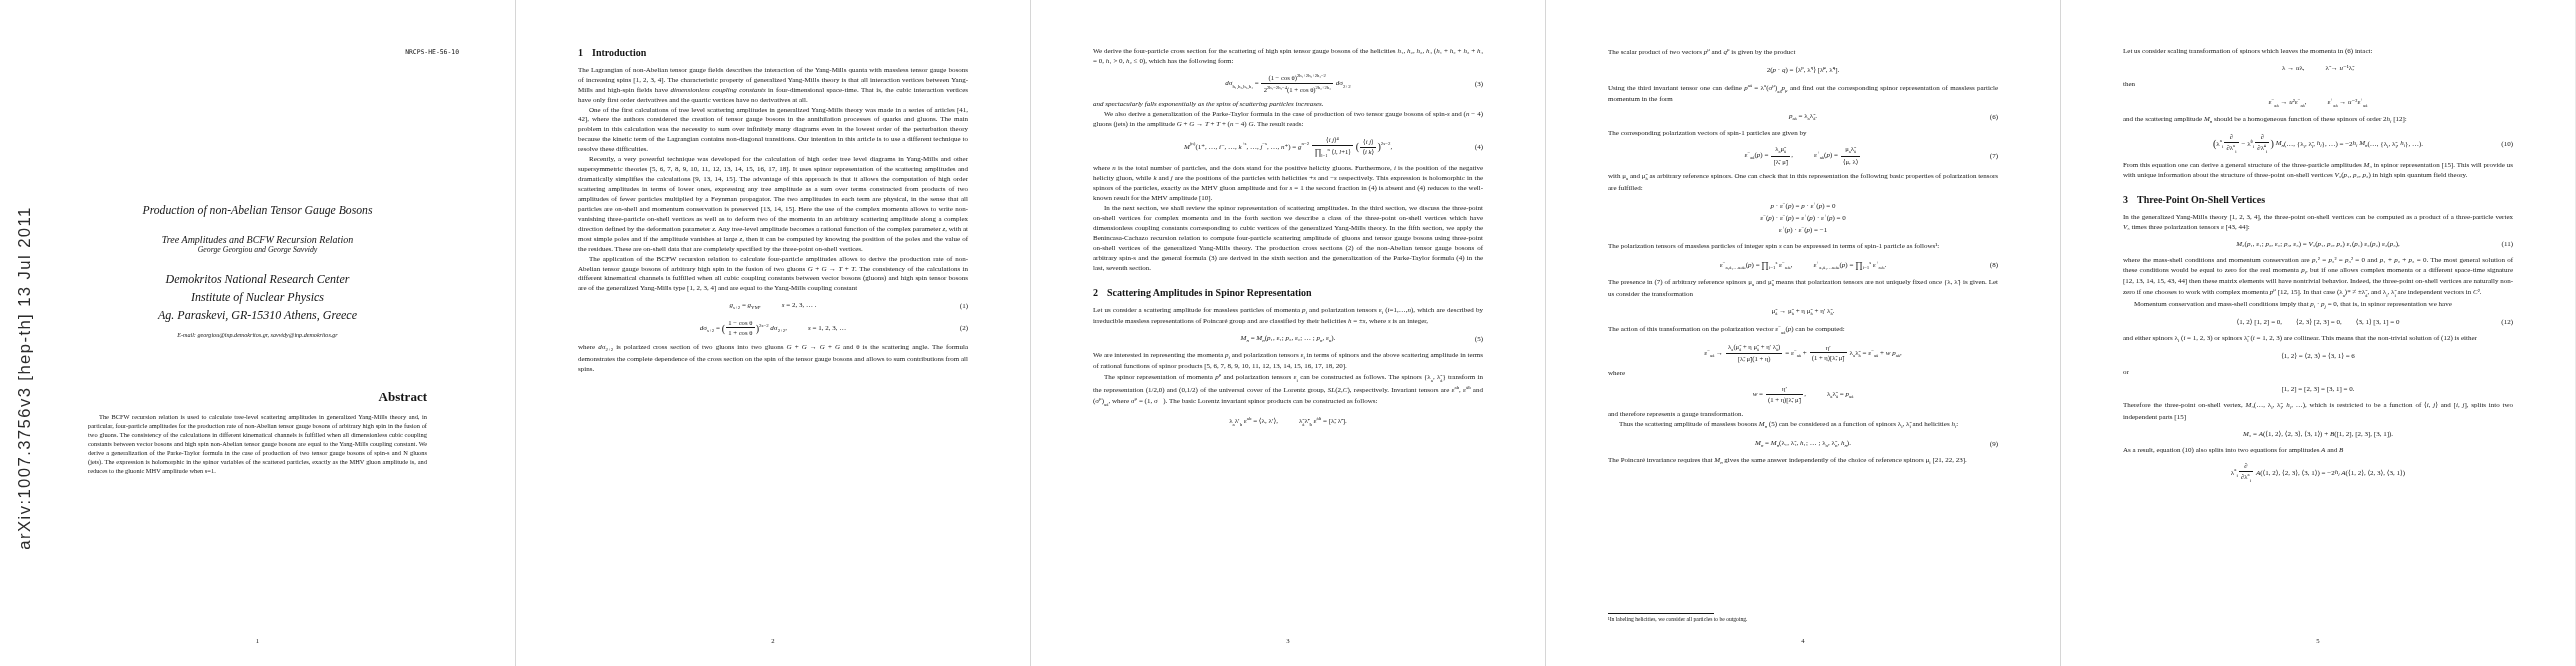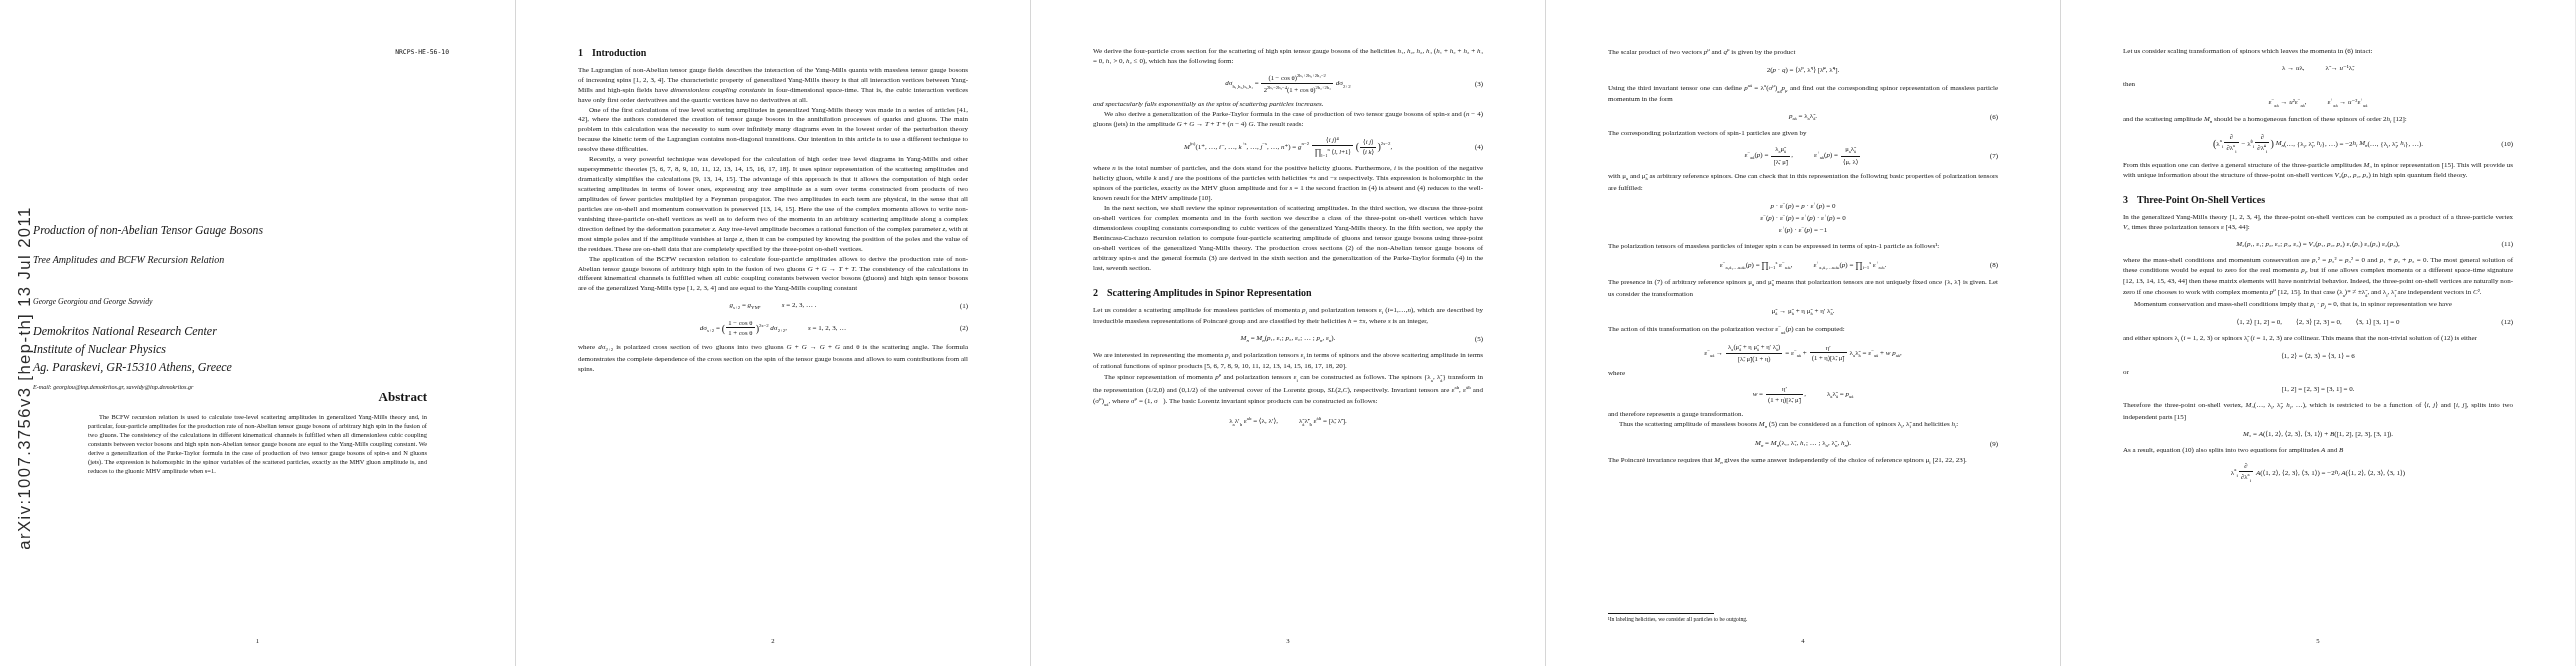--- a/index.html
+++ b/index.html
@@ -19,27 +19,27 @@
 
   
   .arxiv-stamp {
     position:absolute; left:24.5px; top:378px;
     transform:translate(-50%,-50%) rotate(-90deg);
     white-space:nowrap;
     font-family:"Liberation Sans","DejaVu Sans",sans-serif;
     font-size:16.7px; letter-spacing:1.4px; color:#2b2b2b;
   }
   .report-no {
-    position:absolute; top:48px; right:66px;
+    position:absolute; top:48px; right:56px;
     font-family:"DejaVu Sans Mono","Liberation Mono",monospace;
     font-size:6.4px; color:#151515;
   }
-  .title-block { position:absolute; top:224px; left:33px; right:33px; }
+  .title-block { position:absolute; top:204px; left:33px; right:33px; text-align:center; }
   .title1 { font-size:11.7px; font-style:italic; margin-bottom:16.7px; }
-  .title2 { font-size:10px; font-style:italic; margin-bottom:32px; }
+  .title2 { font-size:10px; font-style:italic; }
   .authors { font-size:7.8px; font-style:italic; margin-bottom:16.7px; }
   .affil { font-size:12px; font-style:italic; line-height:1.5; }
   .email { font-size:6.1px; font-style:italic; margin-top:7.8px; }
   .abstract-block { position:absolute; top:389px; left:88px; right:88px; }
   .abstract-heading { text-align:right; font-weight:bold; font-size:13px; margin-bottom:6.7px; }
   .abstract-text { font-size:6.4px; line-height:1.42; text-align:justify; text-indent:11px; }
 
   
   .body-col { position:absolute; left:62px; right:62px; top:47px; }
   .para {

